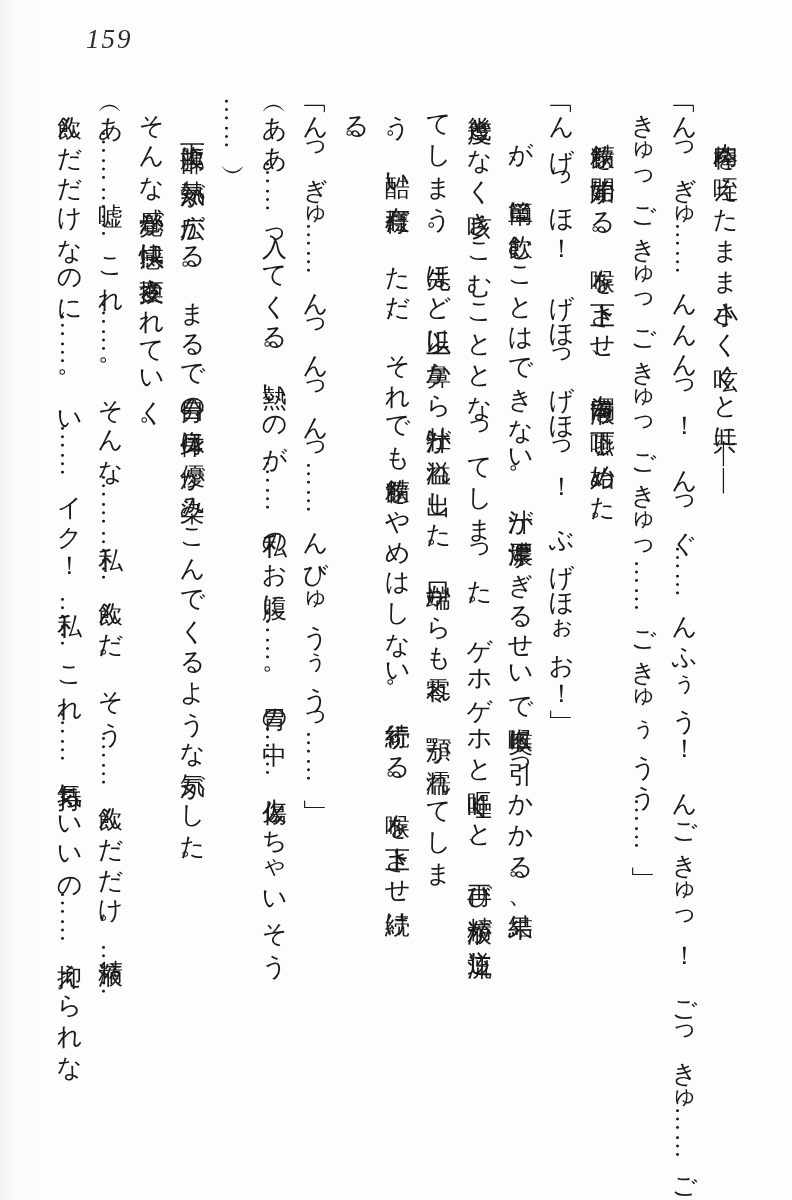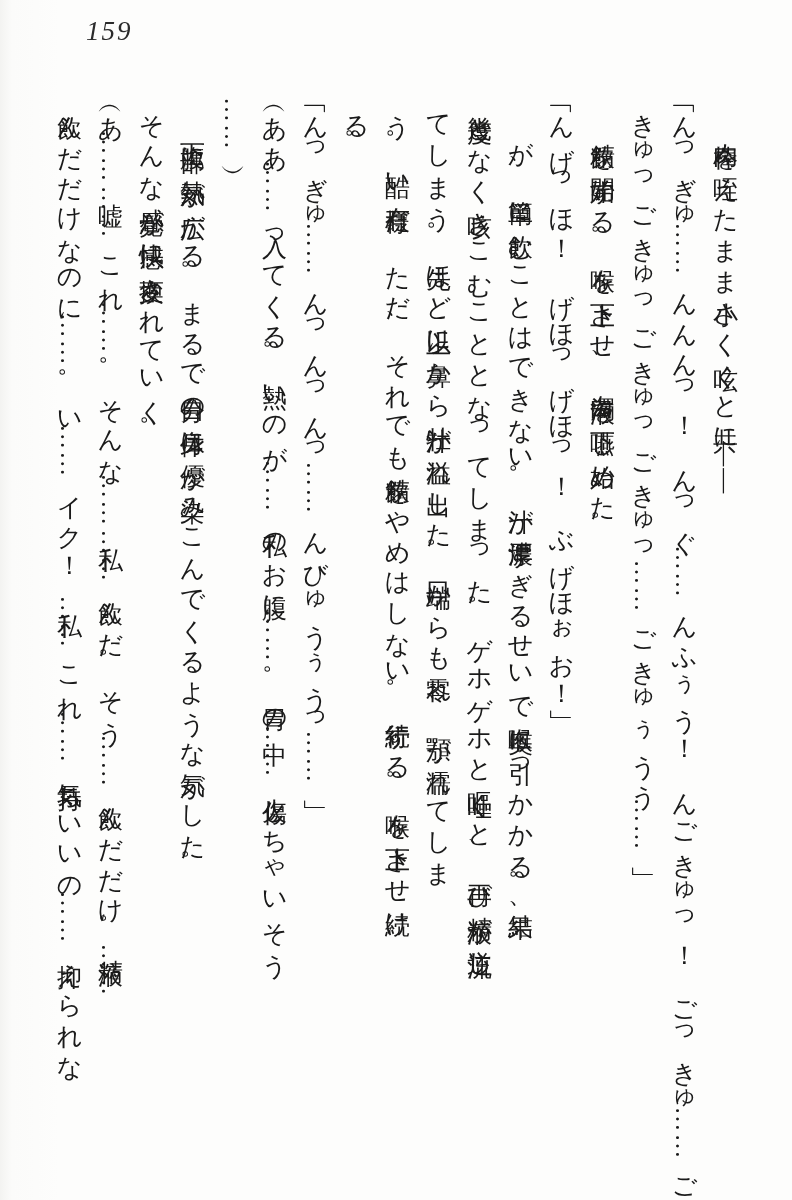--- a/index.html
+++ b/index.html
@@ -14,21 +14,21 @@
     background: #fcfcfb;
     font-family: "Liberation Serif", "DejaVu Serif", serif;
   }
   .page {
     position: absolute;
     inset: 0;
     background: linear-gradient(to right, #f3f3f1 0px, #fbfbfa 12px, #fdfdfc 60px, #fdfdfc 100%);
   }
   .page-number {
     position: absolute;
-    top: 16px;
+    top: 24px;
     left: 86px;
     font-style: italic;
     font-size: 27px;
     letter-spacing: 2px;
     color: #2b2b2b;
   }
   .vtext {
     position: absolute;
     top: 97px;
     right: 46px;

